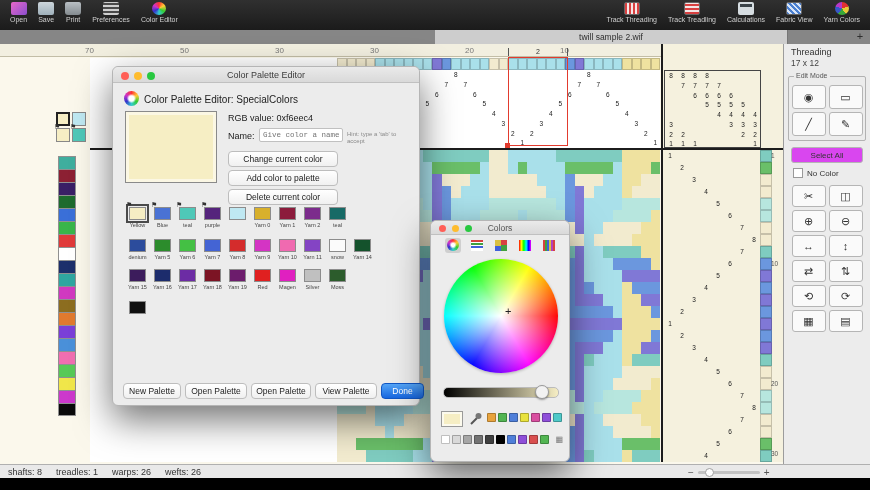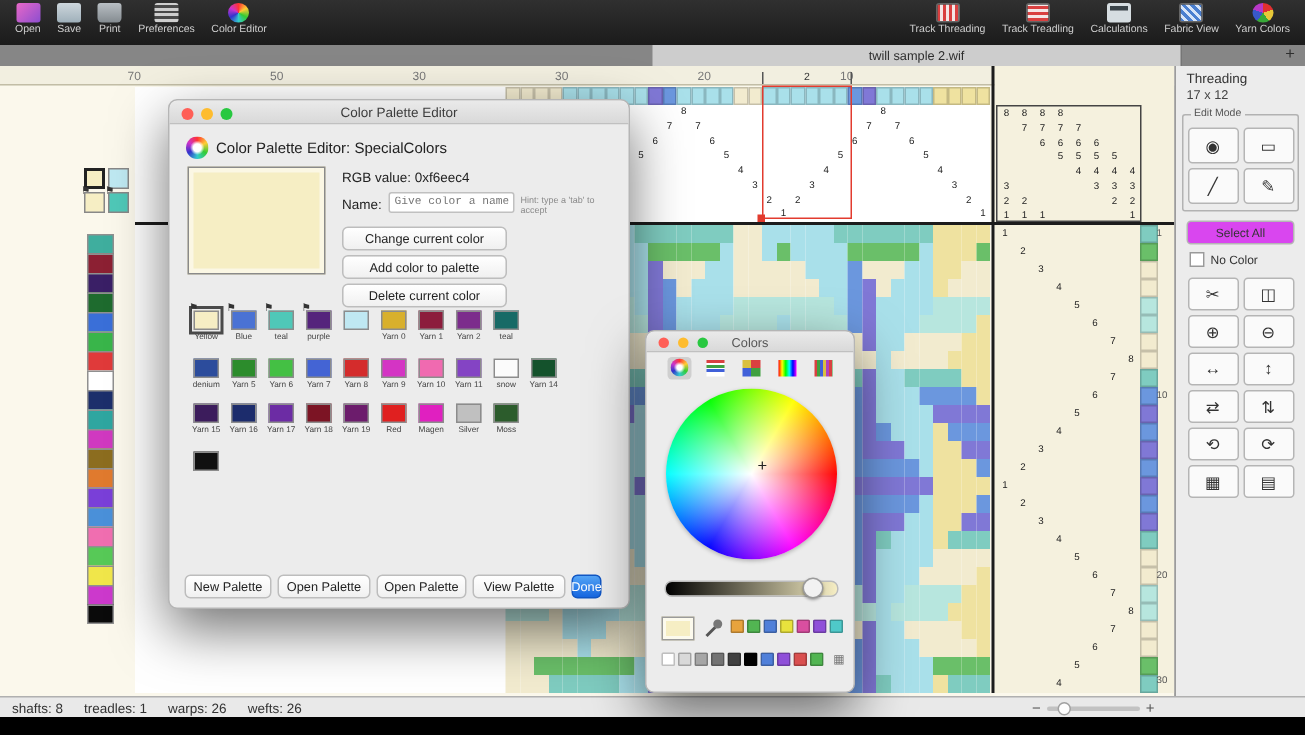--- a/index.html
+++ b/index.html
@@ -115,21 +115,21 @@
 .pal-row{position:absolute;left:12px;display:flex}
 .pal-cell{width:25px;display:flex;flex-direction:column;align-items:center}
 .pal-sw{width:17px;height:13px;border:1px solid #8c8c8c;position:relative}
 .pal-sw.sel{outline:2px solid #4a4a4a;outline-offset:1px}
 .pal-flag{position:absolute;left:-4px;top:-7px;font-size:7px;color:#333}
 .pal-lb{font-size:5.5px;color:#444;margin-top:2px;white-space:nowrap;height:6px}
 #fbtn0{left:10px;top:316px;width:58px}
 #fbtn1{left:72px;top:316px;width:62px}
 #fbtn2{left:138px;top:316px;width:60px}
 #fbtn3{left:202px;top:316px;width:62px}
-#done-btn{left:268px;top:316px;width:20px;background:linear-gradient(#54a5f7,#1767e0);color:#fff;border:1px solid #1157c4}
+#done-btn{left:268px;top:316px;width:43px;background:linear-gradient(#54a5f7,#1767e0);color:#fff;border:1px solid #1157c4}
 
 
 #colors-panel{left:430px;top:220px;width:140px;height:242px;z-index:12}
 #colors-panel .mactitle{height:14px}
 #colors-panel .tl{width:7px;height:7px;top:3.5px}
 #colors-panel .ttext{font-size:8.5px;line-height:14px;color:#555}
 #cp-tools{position:absolute;left:0;top:15px;width:140px;height:18px;display:flex;align-items:center;justify-content:center;gap:8px}
 .cp-tool{width:16px;height:15px;display:flex;align-items:center;justify-content:center;border-radius:3px}
 .cp-tool.active{background:#cfcfcf}
 .cpi{width:12px;height:11px}

